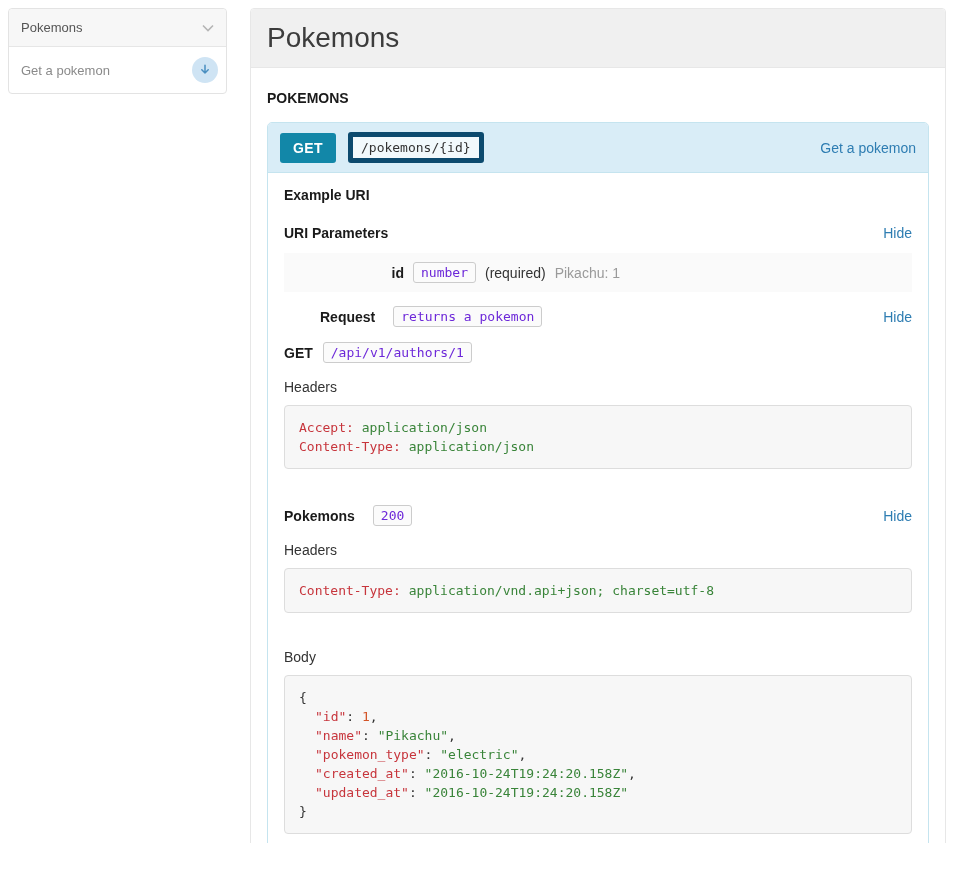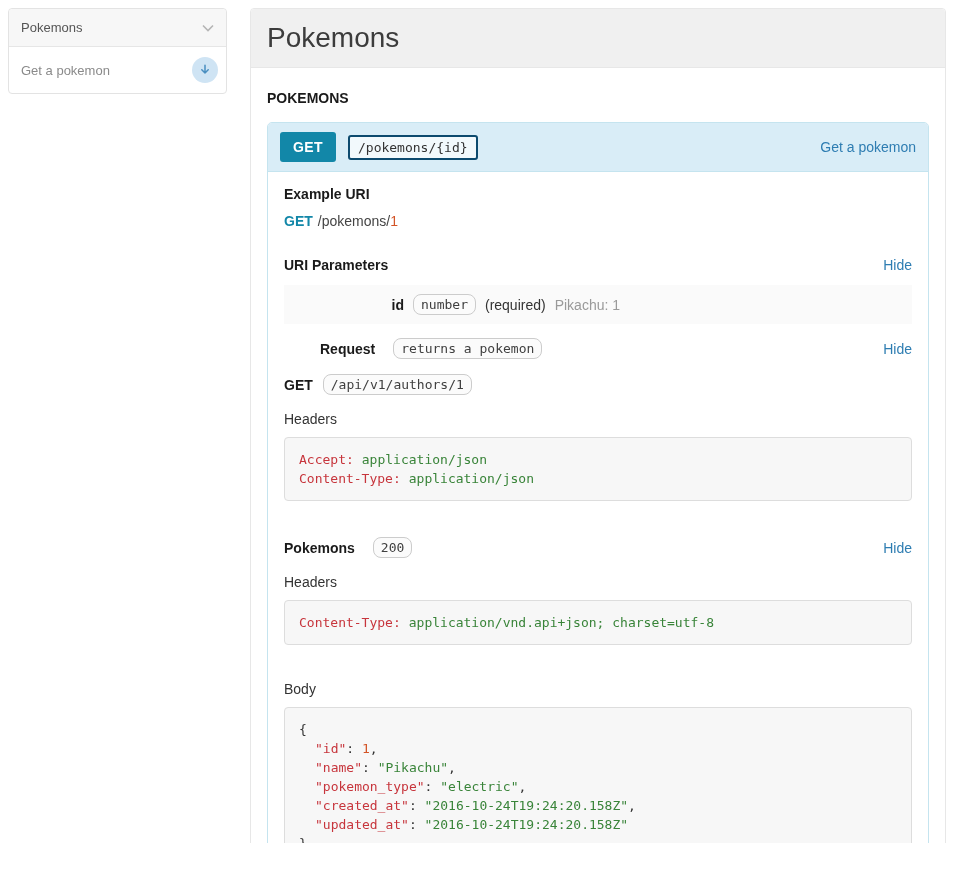--- a/index.html
+++ b/index.html
@@ -28,39 +28,39 @@
   .main-header{background:#f0f0f0;padding:13px 16px;border-bottom:1px solid #e7e7e7;border-radius:4px 4px 0 0;}
   .main-header h1{margin:0;font-size:28px;font-weight:400;color:#3c3c3c;}
   .main-content{padding:14px 16px 20px;}
   .section-heading{margin:8px 0 16px;font-size:14px;font-weight:bold;color:#1a1a1a;}
 
   
   .endpoint-card{border:1px solid var(--card-border);border-radius:5px;background:#fff;}
   .card-header{display:flex;align-items:center;gap:12px;background:var(--card-header-bg);padding:9px 12px;border-bottom:1px solid var(--card-border);border-radius:4px 4px 0 0;cursor:pointer;}
   .method-badge{background:var(--accent);color:#fff;font-weight:bold;font-size:14px;padding:7px 13px;border-radius:3px;letter-spacing:.4px;}
   code, .code-badge, .path-badge, .code-block{font-family:"DejaVu Sans Mono","Liberation Mono",monospace;}
-  .path-badge{font-size:13px;background:rgba(255,255,255,.65);border:2px solid #0c4a6e;padding:3px 8px;border-radius:3px;color:#333;}
+  .path-badge{font-size:13px;background:rgba(255,255,255,.65);border:5px solid #0c4a6e;padding:3px 8px;border-radius:3px;color:#333;}
   .header-link{margin-left:auto;color:var(--link);font-size:14px;text-decoration:none;cursor:pointer;}
   .card-body{padding:14px 16px 22px;}
 
   .bold-label{margin:0;font-size:14px;font-weight:bold;color:#1a1a1a;}
   .plain-label{font-size:14px;color:#333;margin:16px 0 10px;}
   .heading-row{display:flex;align-items:center;gap:18px;}
   .hide-link{margin-left:auto;color:var(--link);font-size:14px;text-decoration:none;cursor:pointer;}
 
   .example-uri{margin:11px 0 28px;font-size:14px;}
   .uri-method{color:var(--accent);font-weight:bold;margin-right:5px;}
   .uri-path{color:#444;}
   .uri-param{color:var(--orange);}
 
   .uri-params-row{margin-top:22px;}
   .params-block{background:#fafafa;margin:12px 0 6px;padding:9px 0;}
   .param-row{display:flex;align-items:center;gap:9px;font-size:14px;}
   .param-name{width:120px;text-align:right;font-weight:bold;color:#1a1a1a;}
-  .code-badge{font-size:13px;background:#fbfbfb;border:1px solid #ccc;padding:2px 7px;border-radius:8px;color:#404040;}
+  .code-badge{font-size:13px;background:#fbfbfb;border:1px solid #ccc;padding:2px 7px;border-radius:3px;color:#6d28d9;}
   .param-required{color:#333;}
   .param-example{color:#9a9a9a;}
 
   .request-row{margin-top:14px;padding-left:36px;}
   .method-row{display:flex;align-items:center;gap:10px;margin:15px 0 4px;}
   .response-row{margin-top:36px;}
   .body-label{margin-top:36px;}
 
   .code-block{background:#f7f7f7;border:1px solid #ddd;border-radius:4px;padding:12px 14px;font-size:13px;line-height:19px;color:#333;margin:4px 0 4px;}
   .code-line{white-space:pre;}
@@ -114,23 +114,20 @@
       <section class="endpoint-card">
         <div class="card-header">
           <span class="method-badge">GET</span>
           <code class="path-badge">/pokemons/{id}</code>
           <a class="header-link" href="#">Get a pokemon</a>
         </div>
 
         <div class="card-body">
 
           <h3 class="bold-label">Example URI</h3>
-          <div class="example-uri">
-            <span class="uri-method">GET</span><span class="uri-path">/pokemons/</span><span class="uri-param">1</span>
-          </div>
 
           <div class="heading-row uri-params-row">
             <h3 class="bold-label">URI Parameters</h3>
             <a class="hide-link" href="#">Hide</a>
           </div>
           <div class="params-block">
             <div class="param-row">
               <span class="param-name">id</span>
               <code class="code-badge">number</code>
               <span class="param-required">(required)</span>

